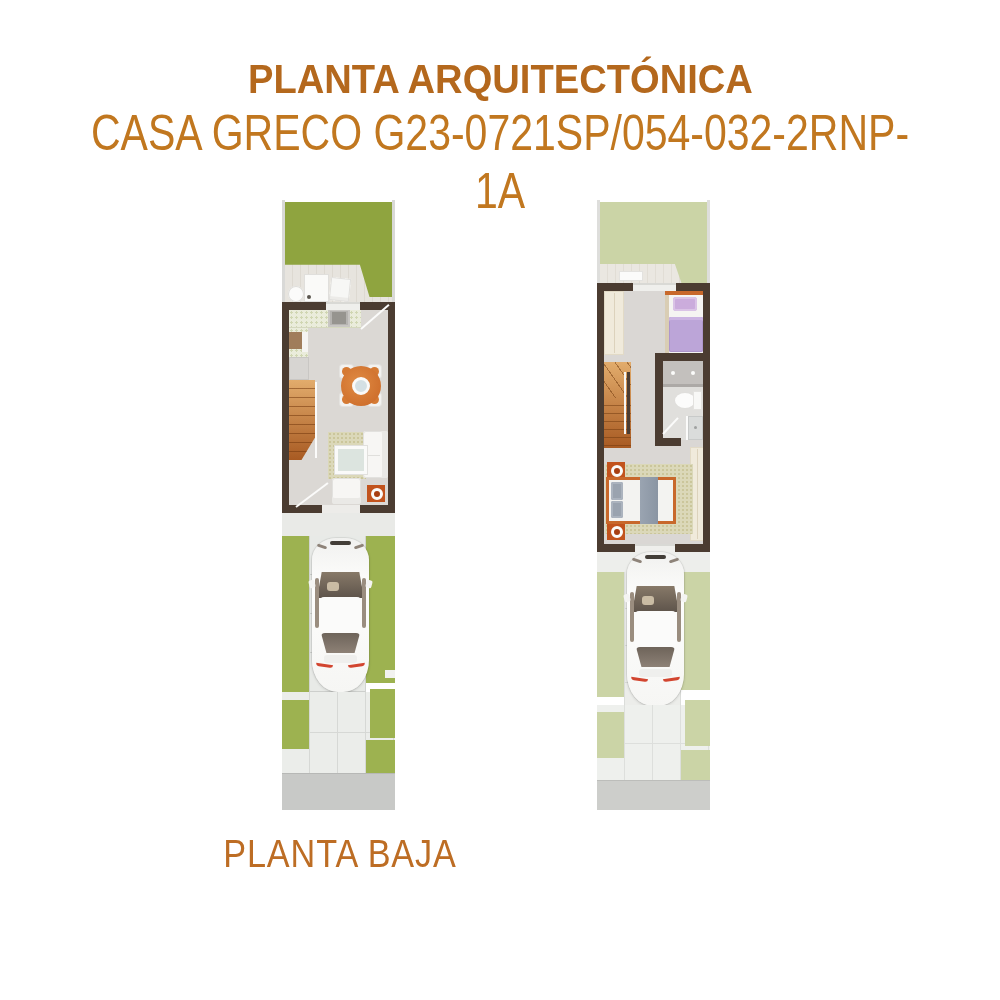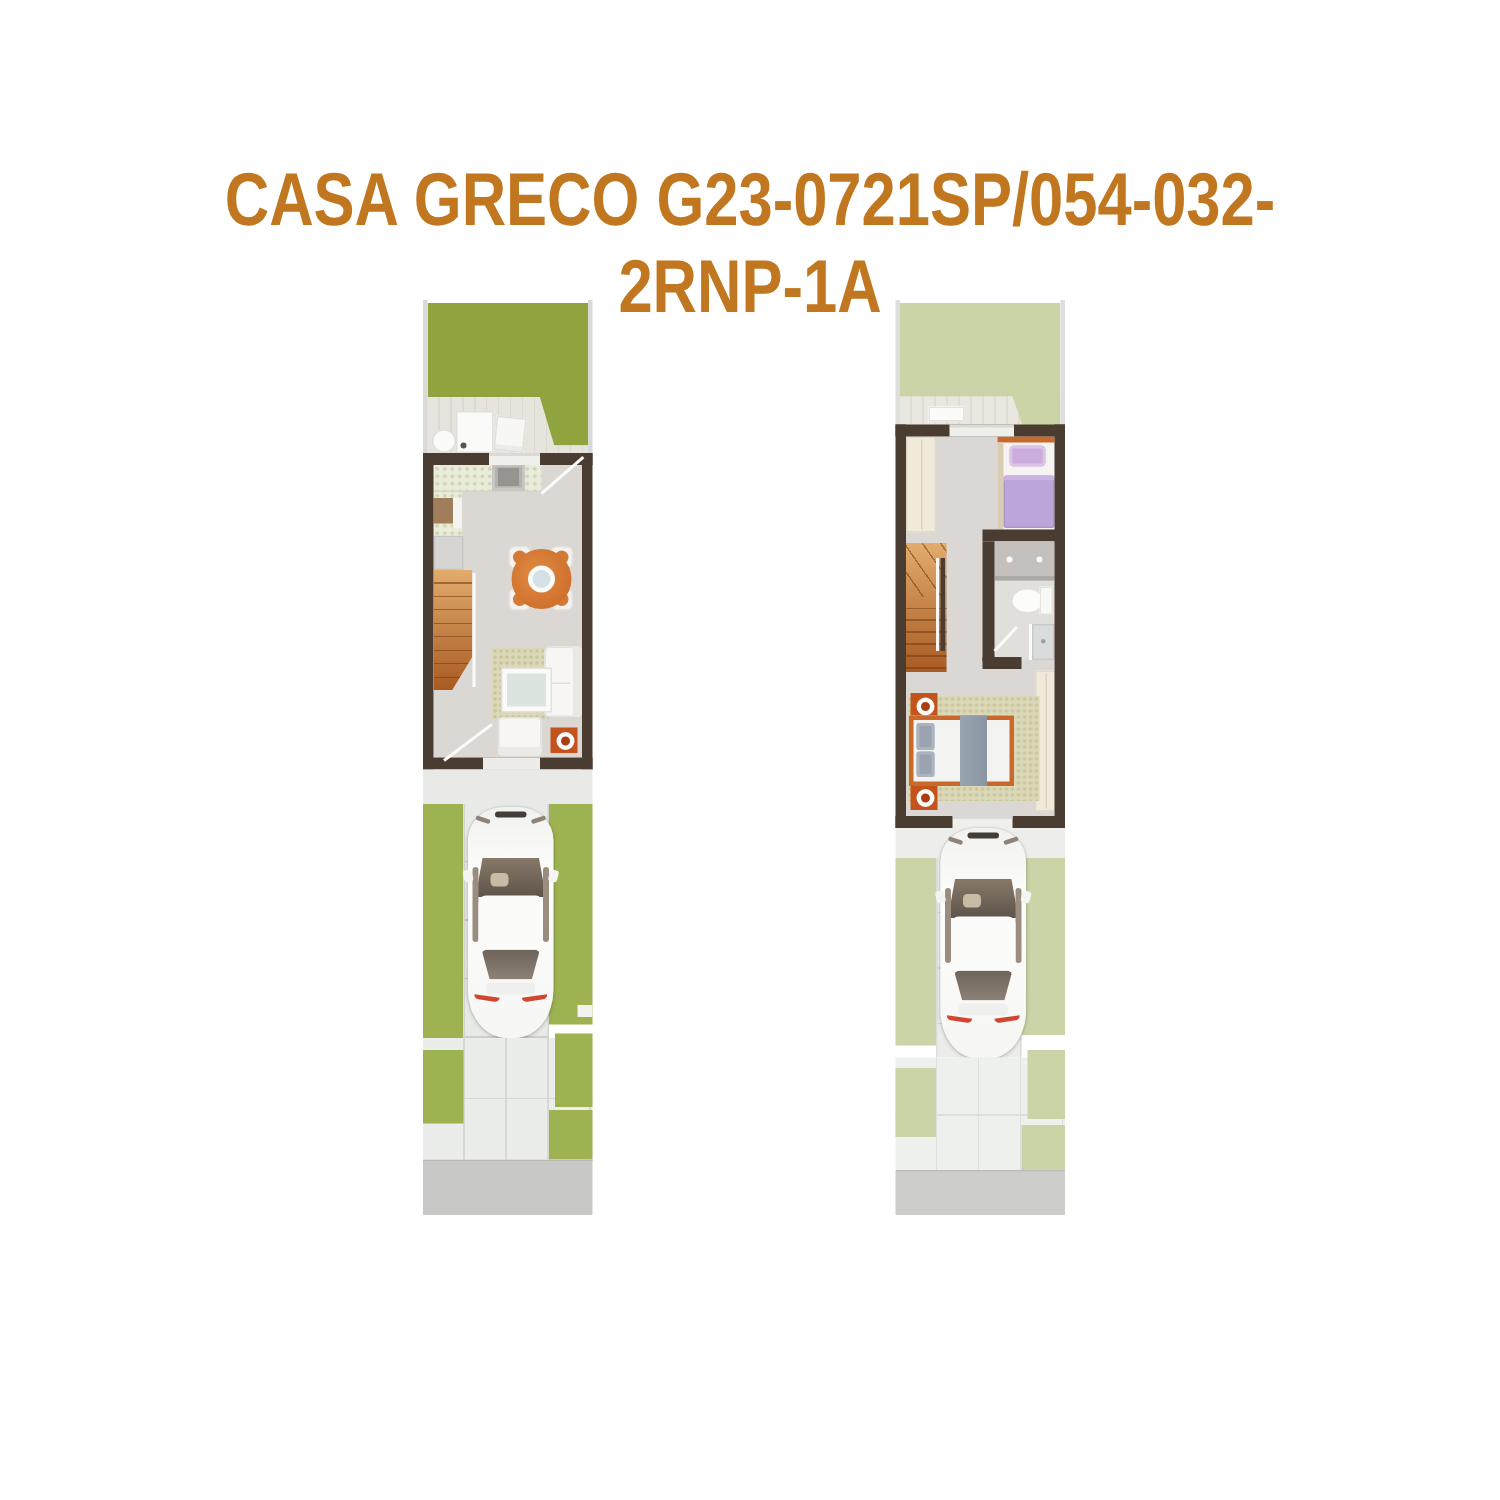--- a/index.html
+++ b/index.html
@@ -1,18 +1,18 @@
 <!DOCTYPE html>
 <html style="--title_color: #B4681D; --subtitle_color: #C1771F; --label_color: #BD6D24; --wall: #4B3C31; --floor: #DBD8D4; --grass_back: #8FA43F; --grass_front: #9DB250; --grass_faded: #CBD4A6; --counter: #EAECDB; --rug: #DBD8B9; --wood_light: #E2AC6C; --wood_dark: #A85A22; --table_orange: #C96625; --accent_orange: #C2531D; --bed_frame: #C8682B; --purple: #BCA5D8; --concrete: #E8EAE7; --sidewalk: #C8C9C7;"><head>
 <meta charset="utf-8">
 <style>
   html,body{margin:0;padding:0;background:#ffffff;}
   #canvas{position:relative;width:1000px;height:1000px;background:#ffffff;overflow:hidden;
           font-family:"Liberation Sans",sans-serif;}
-  .abs{position:absolute;font-weight:bold;}
+  .abs{position:absolute;}
 
   
   #title{left:0;top:56px;width:1000px;text-align:center;font-weight:bold;font-size:41px;
          color:var(--title_color,#B4681D);letter-spacing:0px;}
   #title span{display:inline-block;transform:scaleX(.93);}
   #subtitle{left:0;top:104px;width:1000px;text-align:center;font-size:50px;
             color:var(--subtitle_color,#C1771F);}
   #subtitle span{display:inline-block;transform:scaleX(.82);letter-spacing:0px;}
   .floor-label{top:833px;font-size:38px;color:var(--label_color,#BD6D24);white-space:nowrap;}
   .floor-label span{display:inline-block;transform:scaleX(.9);letter-spacing:1px;}
@@ -202,20 +202,21 @@
   .a-wgrass1{left:0;top:512px;width:27px;height:46px;background:var(--grass_faded,#CBD4A6);}
   .a-wgrass2{left:88px;top:500px;width:25px;height:46px;background:var(--grass_faded,#CBD4A6);}
   .a-wgrass3{left:84px;top:550px;width:29px;height:30px;background:var(--grass_faded,#CBD4A6);}
   .a-sidewalk{left:0;top:580px;width:113px;height:30px;background:#CDCECB;box-shadow:inset 0 1px 0 #BCBDBA;}
 </style>
 </head>
 <body>
 
 <div id="canvas">
 
+  <div class="abs" id="title"><span>PLANTA ARQUITECTÓNICA</span></div>
   <div class="abs" id="subtitle"><span>CASA GRECO G23-0721SP/054-032-2RNP-1A</span></div>
 
   <div class="plan" id="pb">
     <div class="b-fenceL"></div>
     <div class="b-fenceR"></div>
     <div class="b-deck"></div>
     <div class="b-grass grass-tex"></div>
     <div class="b-heater"></div>
     <div class="b-washer"></div>
     <div class="b-appl2"></div>
@@ -352,14 +353,15 @@
       <div class="car-tlR"></div>
     </div>
 
     <div class="a-walk"></div>
     <div class="a-wgrass1 grass-tex"></div>
     <div class="a-wgrass2 grass-tex"></div>
     <div class="a-wgrass3 grass-tex"></div>
     <div class="a-sidewalk"></div>
   </div>
 
+  <div class="abs floor-label" id="label-baja"><span>PLANTA BAJA</span></div>
 
 </div>
 
 </body></html>

